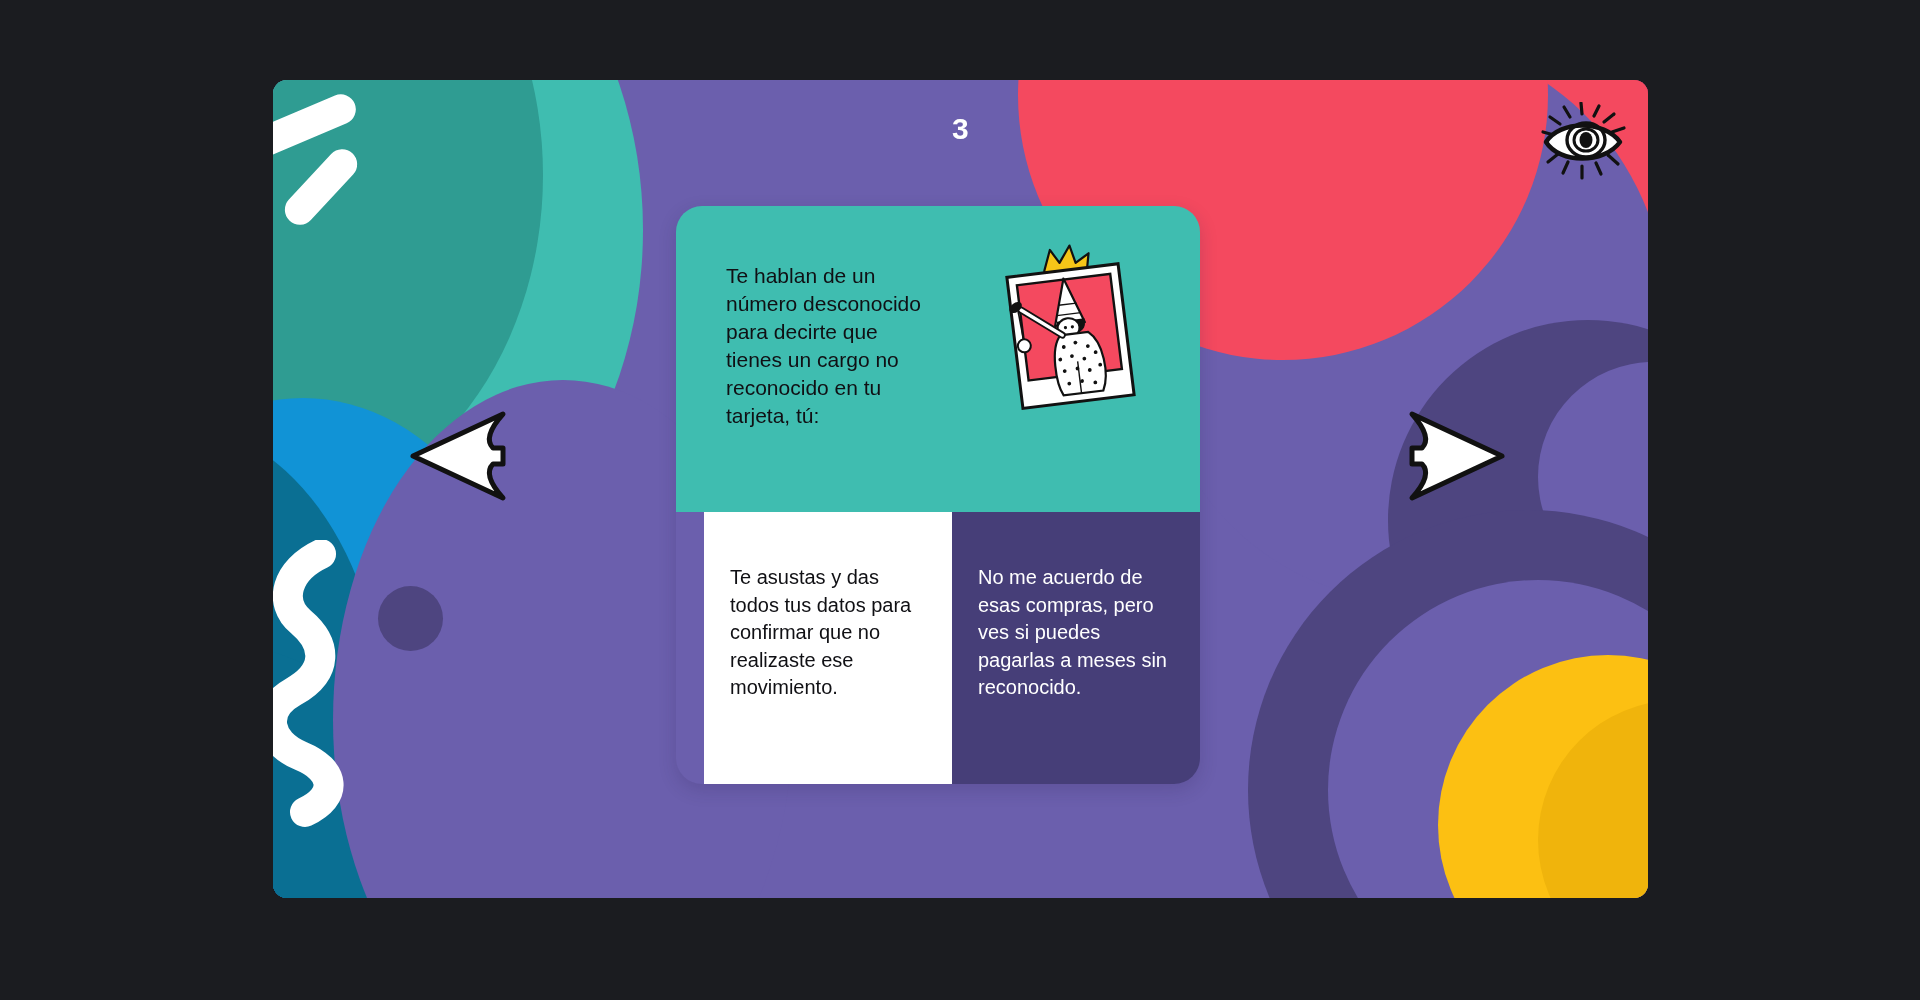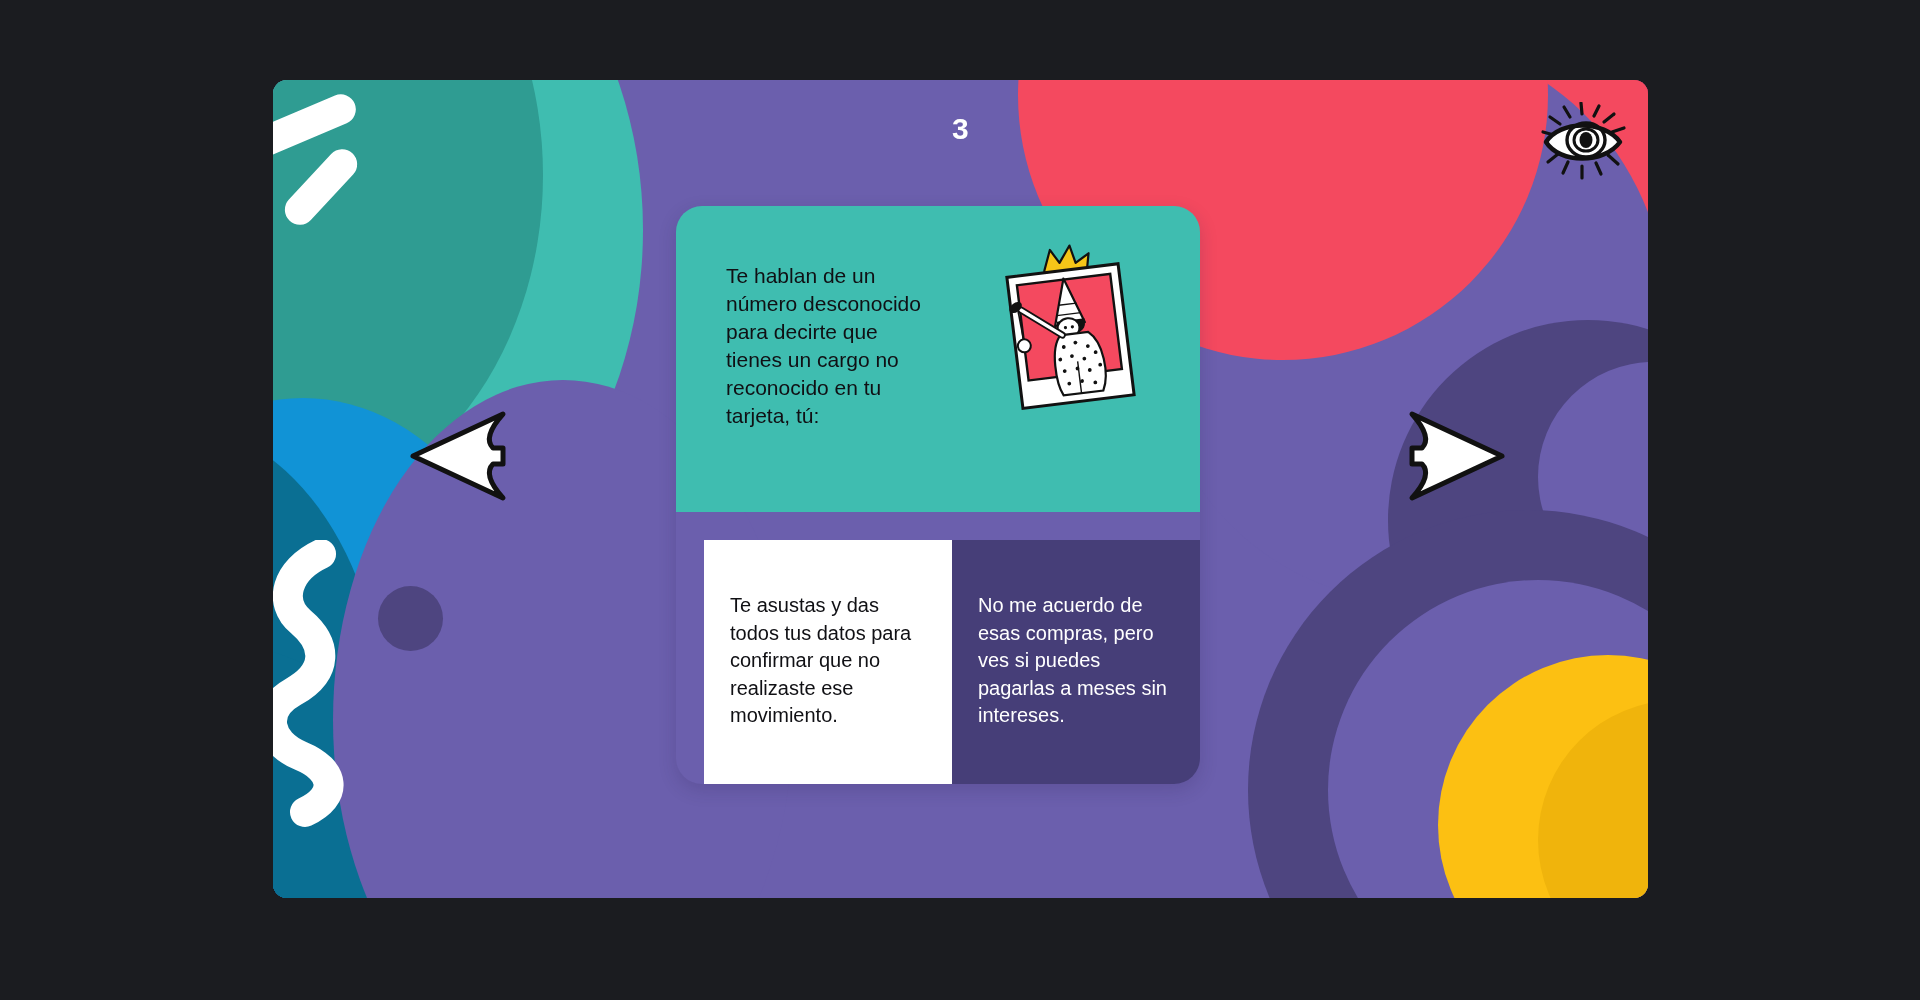--- a/index.html
+++ b/index.html
@@ -194,21 +194,20 @@
     position: absolute;
     left: 403px;
     top: 126px;
     width: 524px;
     height: 578px;
     border-radius: 26px;
     overflow: hidden;
     box-shadow: 0 6px 18px rgba(40,30,70,0.18);
     display: flex;
     flex-direction: column;
-    gap: 28px;
   }
   #question-panel {
     background: #3fbdb0;
     height: 306px;
     display: flex;
     align-items: flex-start;
     padding: 56px 34px 0 50px;
     position: relative;
   }
   #question-text {
@@ -356,19 +355,19 @@
             <ellipse cx="23" cy="59" rx="7" ry="4.5" fill="#111111" transform="rotate(-30 23 59)"></ellipse>
 
             <line x1="25" y1="63" x2="27" y2="92" stroke="#111111" stroke-width="1.6"></line>
             <circle cx="27" cy="98" r="6.5" fill="#ffffff" stroke="#111111" stroke-width="2"></circle>
           </g>
         </svg>
       </div>
 
       <div id="answers-row">
         <div class="answer-panel" id="answer-a">Te asustas y das todos tus datos para confirmar que no realizaste ese movimiento.</div>
-        <div class="answer-panel" id="answer-b">No me acuerdo de esas compras, pero ves si puedes pagarlas a meses sin intereses.</div>
+        <div class="answer-panel" id="answer-b">No me acuerdo de esas compras, pero ves si puedes pagarlas a meses sin reconocido.</div>
       </div>
 
     </div>
 
   </div>
 </div>
 
 </body></html>

